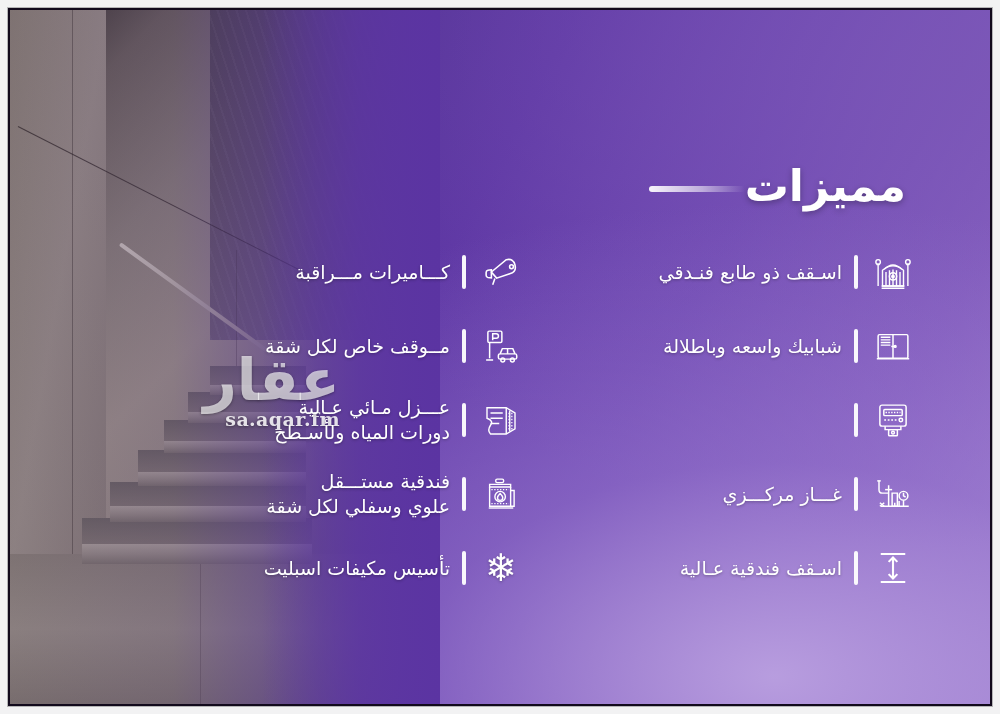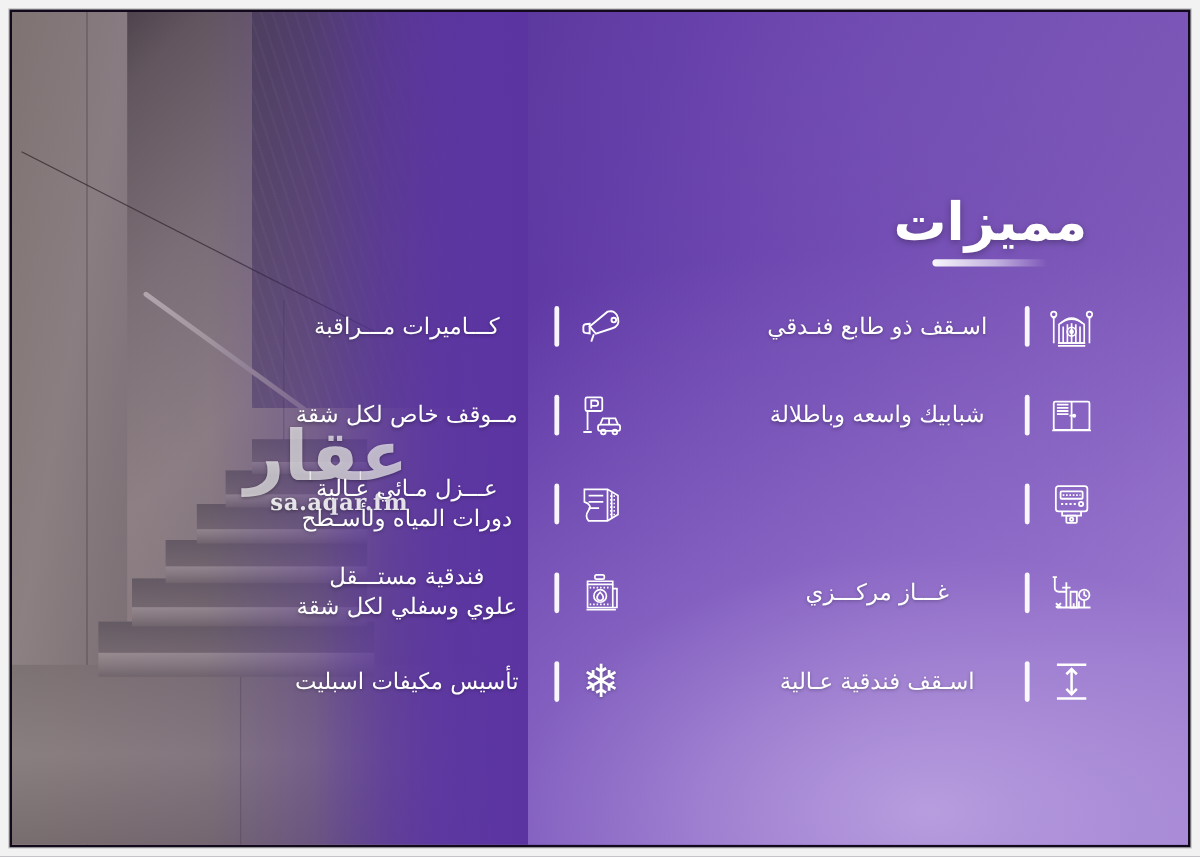--- a/index.html
+++ b/index.html
@@ -127,21 +127,20 @@
     text-shadow:0 1px 3px rgba(0,0,0,.4);
     margin-top:2px;
   }
 
   
   .title-wrap{
     position:absolute;
     right:84px; top:152px;
     display:flex; align-items:center; 
     direction:rtl;
-    flex-direction:column;
   }
   .title{
     color:#ffffff;
     font-size:44px;
     line-height:48px;
     font-weight:700;
     letter-spacing:0px;
     text-shadow:0 2px 6px rgba(0,0,0,.30);
     white-space:nowrap;
   }
@@ -180,21 +179,20 @@
     width:4px; height:34px;
     background:rgba(255,255,255,.95);
     border-radius:2px;
   }
   .feat-label{
     flex:1 1 auto;
     color:#ffffff;
     font-size:19px;
     line-height:25px;
     font-weight:400;
-    text-align:center;
     letter-spacing:.2px;
     text-shadow:0 1px 3px rgba(0,0,0,.30);
     padding-inline-end:4px;
   }
   .feat-label .l2{display:block;}
 
   
   .glyph{
     font-size:38px;
     line-height:42px;

